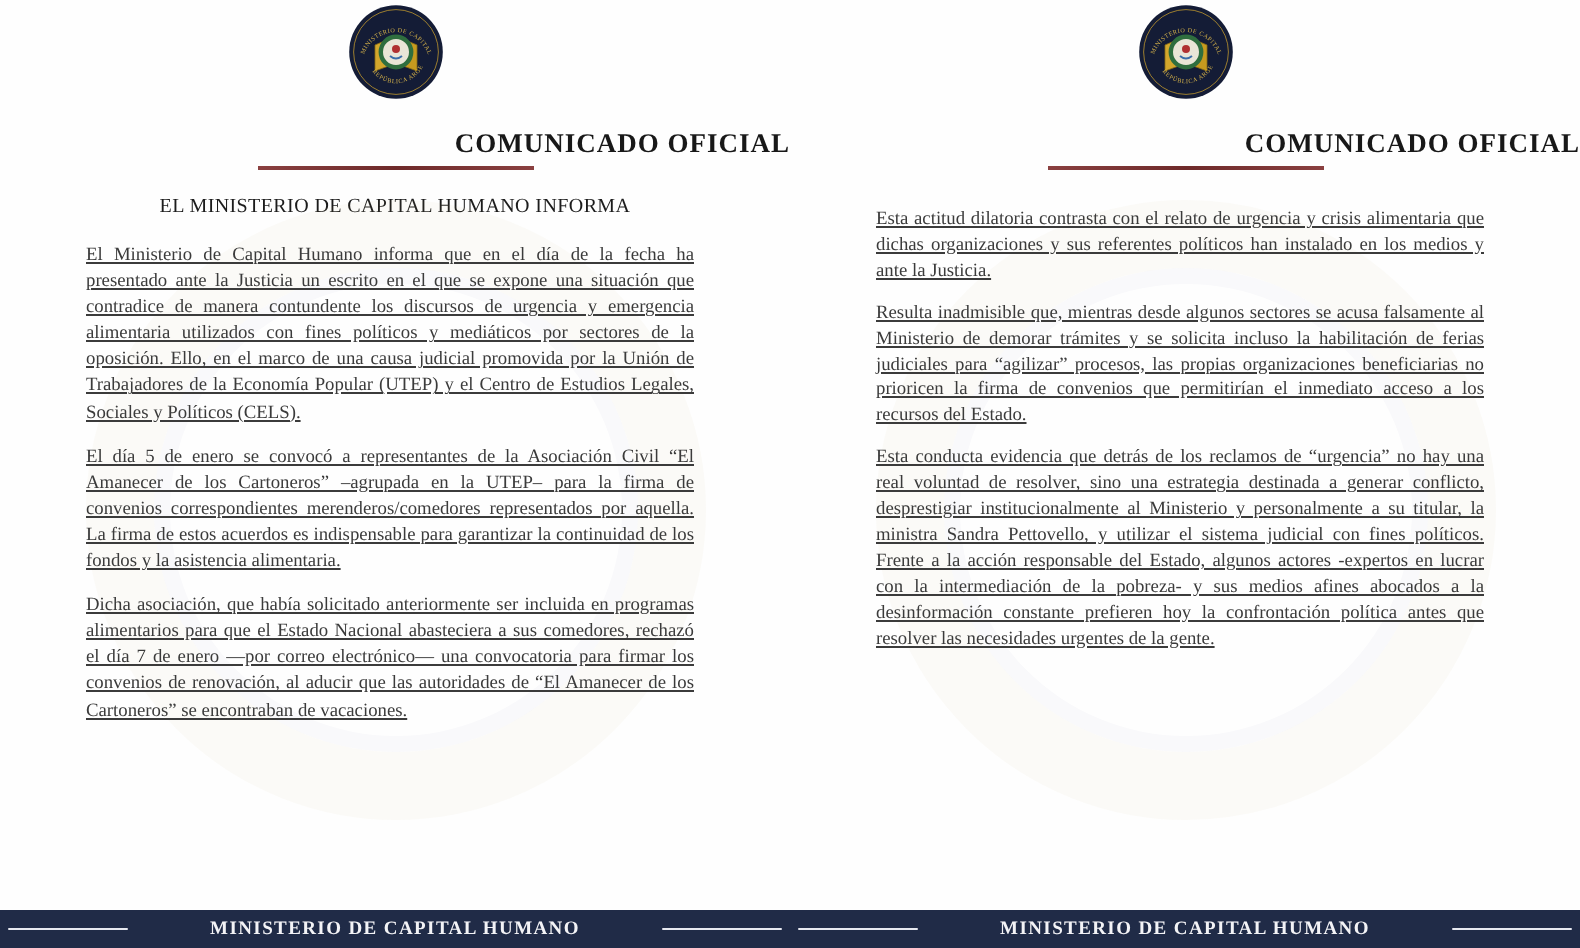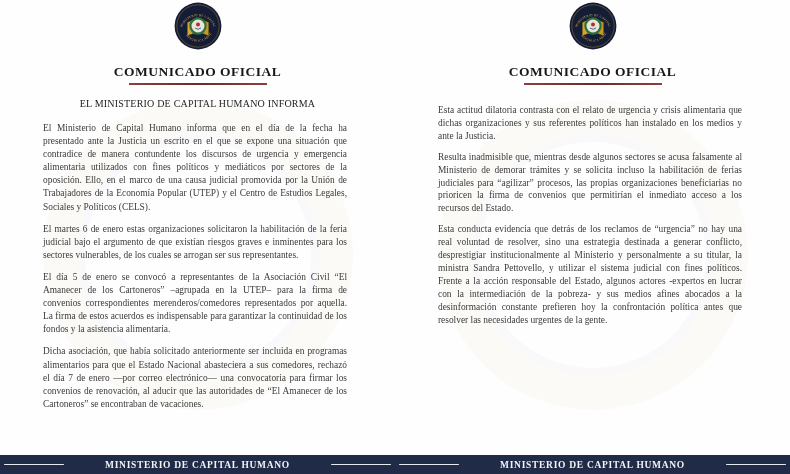--- a/index.html
+++ b/index.html
@@ -19,35 +19,35 @@
     transform:translate(-50%,-50%); border-radius:50%;
     border:34px solid rgba(190,170,120,0.05);
     box-shadow:0 0 0 8px rgba(40,60,110,0.025) inset;
     pointer-events:none;
   }
   .seal {
     position:absolute; top:2px; left:50%; transform:translateX(-50%);
     width:48px; height:48px;
   }
   .doc-title {
-    margin-top:64px; text-align:center;
+    margin-top:64px; text-align:right;
     font-size:13.5px; font-weight:bold; color:#181818; letter-spacing:0.5px;
   }
   .title-rule {
     width:138px; height:2px; margin:3px auto 0;
     background:linear-gradient(90deg,#8a4040,#6e2a2a,#8a4040);
   }
   .doc-subtitle {
     margin-top:13px; text-align:center;
     font-size:10px; font-weight:normal; color:#1c1c1c; letter-spacing:0.2px;
   }
   .body-text {
     position:relative; margin-top:13px; padding:0 48px 0 43px;
     font-size:9.4px; line-height:13.1px; color:#3b3b3b;
-    text-align:justify; z-index:1;
+    text-align:justify; z-index:1;text-decoration:underline;
   }
   .body-text.tall { margin-top:19px; line-height:12.9px; }
   .body-text p { margin-bottom:9px; }
   .body-text.tall p { margin-bottom:8px; }
   .page-footer {
     position:absolute; left:0; right:0; bottom:0; height:19px;
     background:#202b47; display:flex; align-items:center; justify-content:center;
     z-index:2;
   }
   .footer-label {
@@ -87,21 +87,20 @@
         <textPath href="#arcBotL" startOffset="12%">REPÚBLICA ARGENTINA</textPath>
       </text>
     </svg>
 
     <h1 class="doc-title">COMUNICADO OFICIAL</h1>
     <div class="title-rule"></div>
     <h2 class="doc-subtitle">EL MINISTERIO DE CAPITAL HUMANO INFORMA</h2>
 
     <div class="body-text">
       <p>El Ministerio de Capital Humano informa que en el día de la fecha ha presentado ante la Justicia un escrito en el que se expone una situación que contradice de manera contundente los discursos de urgencia y emergencia alimentaria utilizados con fines políticos y mediáticos por sectores de la oposición. Ello, en el marco de una causa judicial promovida por la Unión de Trabajadores de la Economía Popular (UTEP) y el Centro de Estudios Legales, Sociales y Políticos (CELS).</p>
-      <p>El martes 6 de enero estas organizaciones solicitaron la habilitación de la feria judicial bajo el argumento de que existían riesgos graves e inminentes para los sectores vulnerables, de los cuales se arrogan ser sus representantes.</p>
       <p>El día 5 de enero se convocó a representantes de la Asociación Civil “El Amanecer de los Cartoneros” –agrupada en la UTEP– para la firma de convenios correspondientes merenderos/comedores representados por aquella. La firma de estos acuerdos es indispensable para garantizar la continuidad de los fondos y la asistencia alimentaria.</p>
       <p>Dicha asociación, que había solicitado anteriormente ser incluida en programas alimentarios para que el Estado Nacional abasteciera a sus comedores, rechazó el día 7 de enero —por correo electrónico— una convocatoria para firmar los convenios de renovación, al aducir que las autoridades de “El Amanecer de los Cartoneros” se encontraban de vacaciones.</p>
     </div>
 
     <footer class="page-footer">
       <span class="footer-rule left"></span>
       <span class="footer-label">MINISTERIO DE CAPITAL HUMANO</span>
       <span class="footer-rule right"></span>
     </footer>
   </section>

